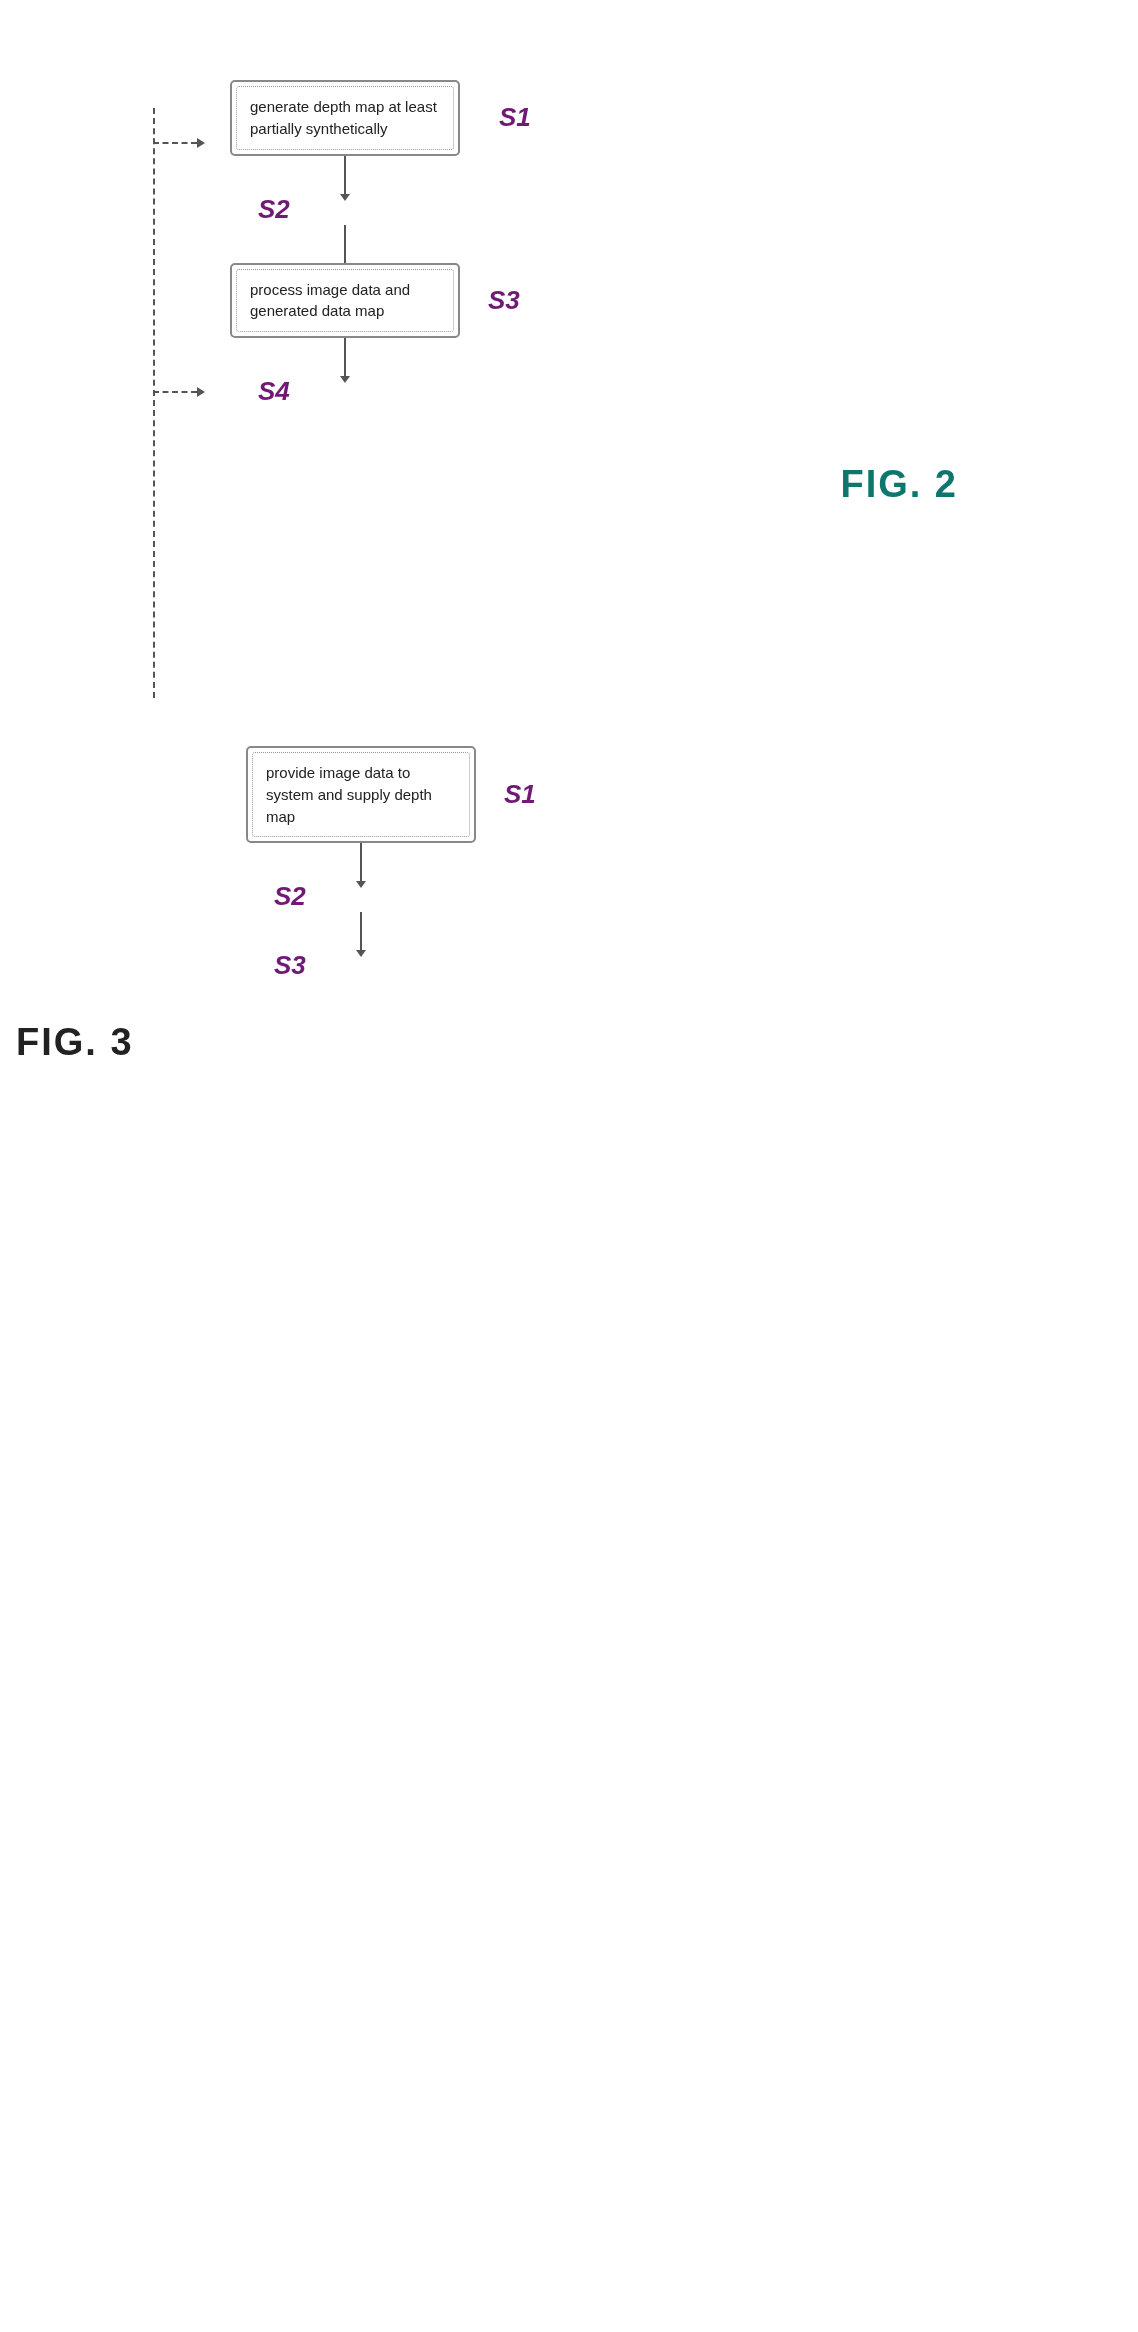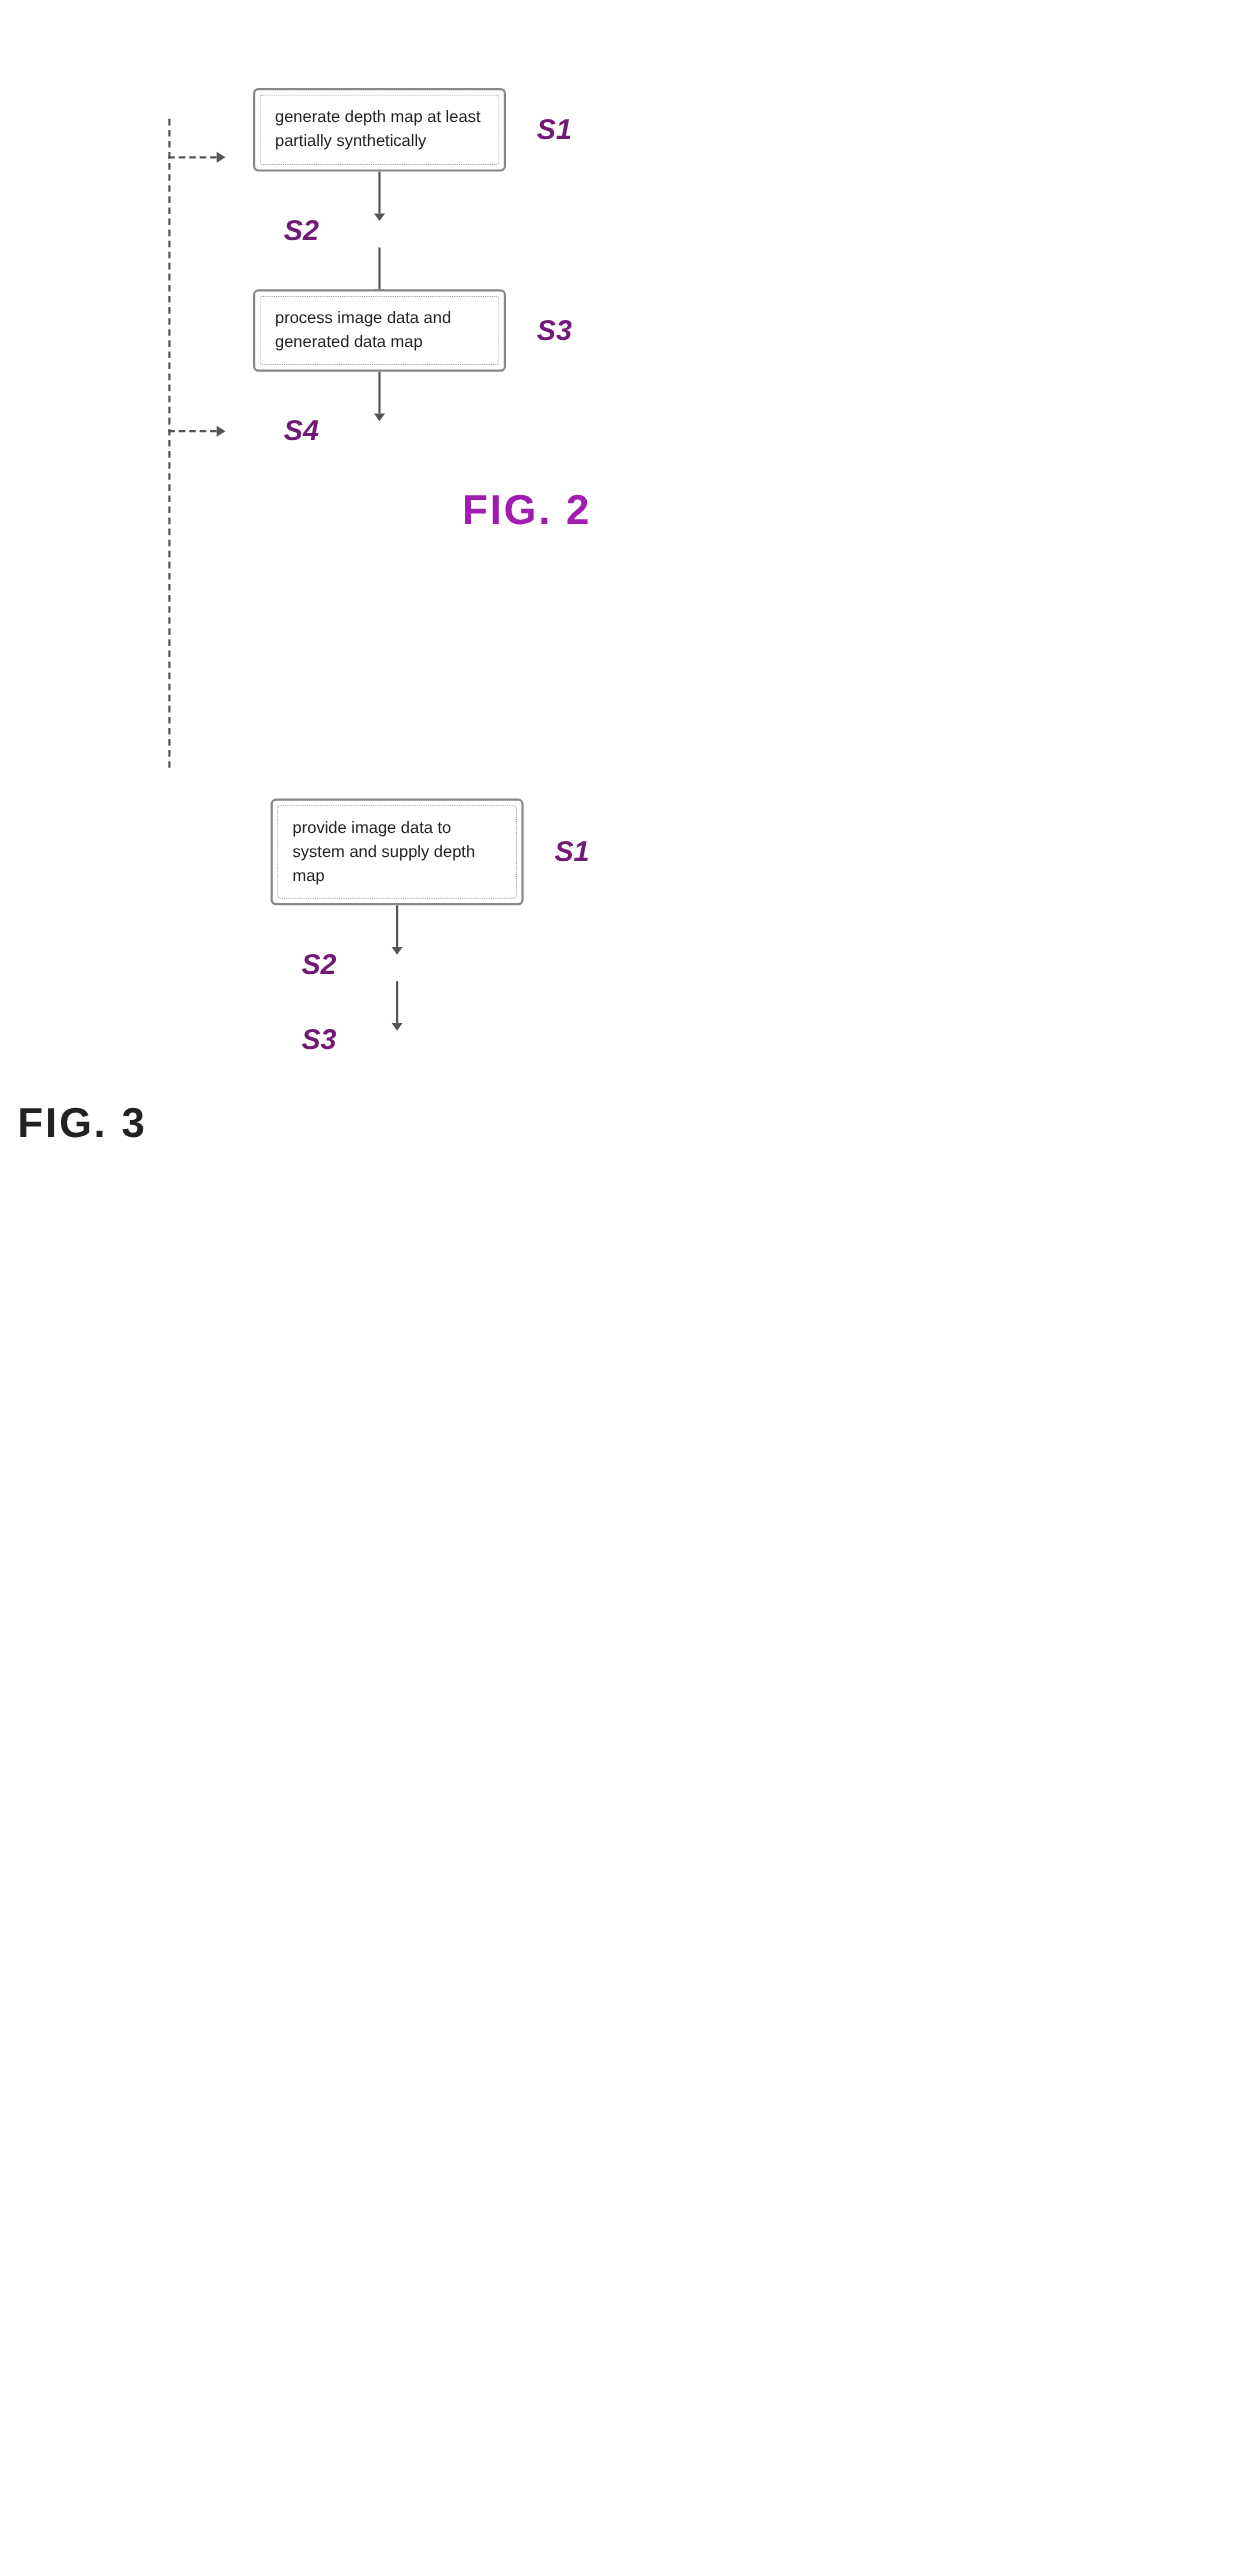--- a/index.html
+++ b/index.html
@@ -104,21 +104,21 @@
 </head>
 <body>
 
 <div class="page-container">
 
   <div class="fig2-section">
     <div style="position: relative; padding-left: 230px; padding-top: 30px;">
 
       <div style="position: absolute; left: 153px; top: 58px; width: 2px; border-left: 2px dashed #555; height: 590px;"></div>
 
-      <div class="row-with-arrow" style="margin-bottom: 0;">
+      <div class="row-with-arrow" style="margin-bottom: 0; gap: 11px;">
 
         <div style="display: flex; align-items: center; position: absolute; left: 153px; top: 88px;">
           <div style="border-top: 2px dashed #555; width: 44px;"></div>
           <div class="arrow-head-right"></div>
         </div>
         <div class="combo-box">
           <span>generate depth map at least partially synthetically</span>
         </div>
         <div class="step-label">S1</div>
       </div>
@@ -150,21 +150,21 @@
 
         <div style="display: flex; align-items: center; position: absolute; left: -77px; top: 50%;transform: translateY(-50%);">
           <div style="border-top: 2px dashed #555; width: 44px;"></div>
           <div class="arrow-head-right"></div>
         </div>
         <div class="step-label">S4</div>
       </div>
 
     </div>
 
-    <div style="font-size: 38px; font-weight: bold; color: #a21caf; text-align: center; margin-right: 180px; margin-top: 36px; letter-spacing: 2px;">FIG. 2</div>
+    <div style="font-size: 38px; font-weight: bold; color: #0f766e; text-align: right; margin-right: 180px; margin-top: 56px; letter-spacing: 2px;">FIG. 2</div>
   </div>
 
   <div class="fig-spacer"></div>
 
   <div class="fig3-section">
     <div style="padding-left: 230px; padding-top: 30px;">
 
       <div class="row-with-arrow">
         <div class="combo-box">
           <span>provide image data to system and supply depth map</span>

